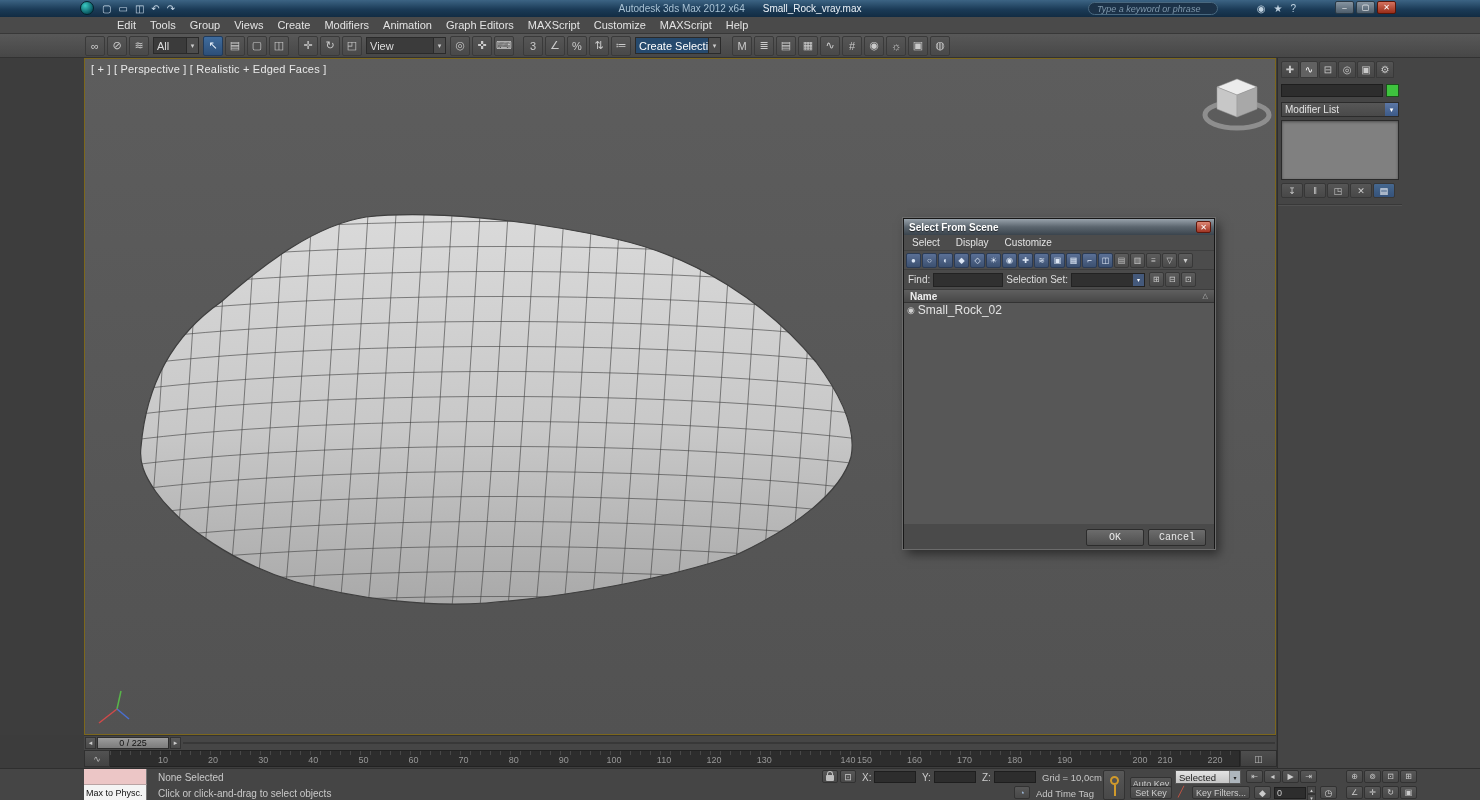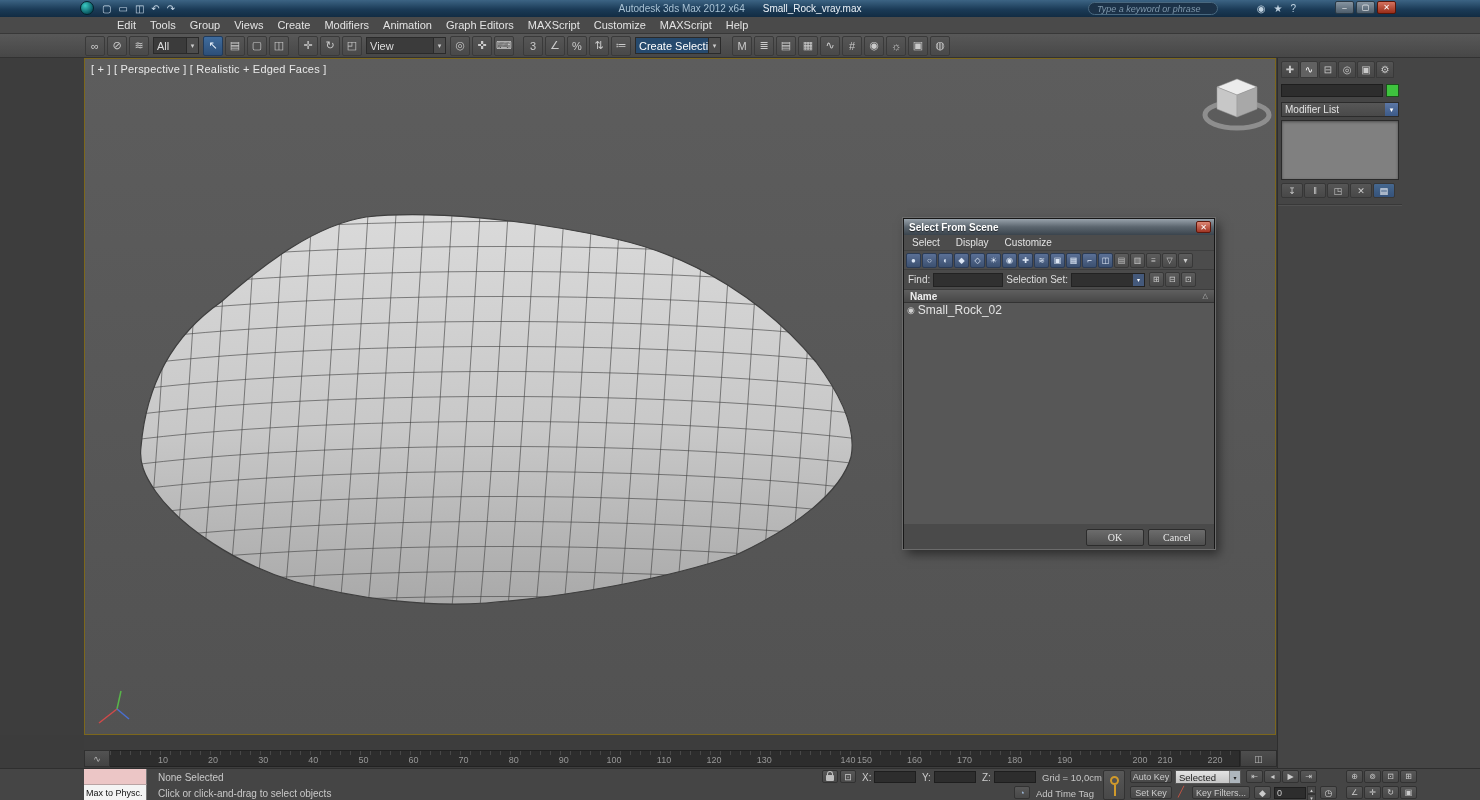--- a/index.html
+++ b/index.html
@@ -56,21 +56,21 @@
 .combo-arrow{width:11px;height:12px;background:#44597b;color:#fff;font-size:6px;display:inline-flex;align-items:center;justify-content:center;font-style:normal}
 .set-icons{display:inline-flex;gap:1px;margin-left:1px}
 .dlg-header{height:13px;background:linear-gradient(#5f5f5f,#474747);border-bottom:1px solid #333;display:flex;align-items:center;justify-content:space-between;padding:0 6px}
 .name-hdr{font-size:10px;color:#eee;font-weight:bold}
 .sort-ind{font-size:7px;color:#bbb}
 .dlg-list{height:221px;background:#575757;overflow:hidden}
 .list-row{display:flex;align-items:center;height:13px;padding-left:3px;gap:3px}
 .obj-ico{font-size:9px;color:#cfcfcf}
 .obj-label{font-size:12px;color:#e2e2e2}
 .dlg-footer{height:26px;display:flex;align-items:center;justify-content:flex-end;gap:4px;padding-right:8px;background:#4a4a4a}
-.dlg-btn{width:58px;height:17px;background:linear-gradient(#6c6c6c,#4f4f4f);border:1px solid #2c2c2c;border-radius:2px;color:#e8e8e8;font-size:10px;font-family:Liberation Serif, serif}
+.dlg-btn{width:58px;height:17px;background:linear-gradient(#6c6c6c,#4f4f4f);border:1px solid #2c2c2c;border-radius:2px;color:#e8e8e8;font-size:10px;font-family:Liberation Mono, monospace}
 
 .cmdpanel{position:absolute;left:1277px;top:58px;width:203px;height:710px;background:#454545;border-left:1px solid #2e2e2e}
 .cp-tabs{position:absolute;left:3px;top:3px;display:flex;gap:1px}
 .cp-tab{width:18px;height:17px;display:inline-flex;align-items:center;justify-content:center;font-size:10px;color:#c9c9c9;background:linear-gradient(#545454,#474747);border:1px solid #393939;border-radius:2px 2px 0 0}
 .cp-tab-active{background:#616161;color:#fff}
 .cp-name{position:absolute;left:3px;top:26px;width:102px;height:13px;outline:none}
 .cp-swatch{position:absolute;left:108px;top:26px;width:13px;height:13px;background:#3ec43e;border:1px solid #1c4f1c}
 .cp-modlist{position:absolute;left:3px;top:44px;width:118px;height:15px;background:linear-gradient(#575757,#494949);border:1px solid #2b2b2b;display:flex;align-items:center;justify-content:space-between;padding-left:3px}
 .cp-modlist-label{font-size:10px;color:#e3e3e3}
 .cp-dd-arrow{width:13px;height:13px;background:linear-gradient(#5c77a5,#3c5a88);color:#fff;font-size:7px;display:flex;align-items:center;justify-content:center;font-style:normal}
@@ -105,21 +105,21 @@
 .st-xl{position:absolute;left:862px;top:3px;font-size:10px;color:#ccc}
 .st-xf{position:absolute;left:874px;top:2px;width:42px;height:12px}
 .st-yl{position:absolute;left:922px;top:3px;font-size:10px;color:#ccc}
 .st-yf{position:absolute;left:934px;top:2px;width:42px;height:12px}
 .st-zl{position:absolute;left:982px;top:3px;font-size:10px;color:#ccc}
 .st-zf{position:absolute;left:994px;top:2px;width:42px;height:12px}
 .st-grid{position:absolute;left:1042px;top:3px;font-size:9.5px;color:#c6c6c6}
 .keybig{left:1103px;top:1px;width:22px;height:30px}
 .keyicon{width:9px;height:9px;border:2px solid #d19a2b;border-radius:50%;position:relative;display:block;margin-bottom:10px}
 .keyicon::after{content:"";position:absolute;left:2px;top:7px;width:2px;height:11px;background:#d19a2b}
-.st-autokey{left:1130px;top:1px;width:42px}
+.st-autokey{left:1130px;top:8px;width:42px}
 .st-setkey{left:1130px;top:17px;width:42px}
 .st-selcombo{position:absolute;left:1175px;top:1px;width:66px;height:14px;background:linear-gradient(#e3e3e3,#c6c6c6);border:1px solid #555;display:flex;align-items:center;justify-content:space-between;padding-left:3px}
 .st-selcombo b{font-size:9.5px;color:#1c1c1c;font-weight:normal}
 .combo-arrow2{width:11px;height:12px;background:#aeb6bd;border-left:1px solid #888;font-size:6px;color:#222;display:flex;align-items:center;justify-content:center;font-style:normal}
 .pb1{position:absolute;left:1246px;top:1px;display:flex;gap:1px}
 .pbtn{width:17px;height:13px;background:linear-gradient(#575757,#484848);border:1px solid #323232;border-radius:2px;color:#ccc;font-size:8px;display:inline-flex;align-items:center;justify-content:center;flex:none}
 .st-timetagico{left:1014px;top:17px;width:16px;color:#9db8d8}
 .st-timetag{position:absolute;left:1036px;top:19px;font-size:9.5px;color:#c6c6c6}
 .st-slash{position:absolute;left:1178px;top:17px;font-size:10px;color:#cc5544}
 .st-keyfilters{left:1192px;top:17px;width:58px}
@@ -318,20 +318,26 @@
         <span class="cp-sbtn">‖</span>
         <span class="cp-sbtn">◳</span>
         <span class="cp-sbtn">✕</span>
         <span class="cp-sbtn cp-sbtn-active">▤</span>
       </div>
     <div class="cp-divider"></div>
   </div>
 
   <div class="corner"></div>
 
+  <div class="timeslider">
+    <span class="ts-btn">◂</span>
+    <span class="ts-handle">0 / 225</span>
+    <span class="ts-btn">▸</span>
+    <span class="ts-track"></span>
+  </div>
 
   <span class="tb-mini">∿</span>
   <div class="ruler">
       <span class="tick-label" style="left: 53px;">10</span>
       <span class="tick-label" style="left: 103.1px;">20</span>
       <span class="tick-label" style="left: 153.2px;">30</span>
       <span class="tick-label" style="left: 203.3px;">40</span>
       <span class="tick-label" style="left: 253.4px;">50</span>
       <span class="tick-label" style="left: 303.5px;">60</span>
       <span class="tick-label" style="left: 353.6px;">70</span>

